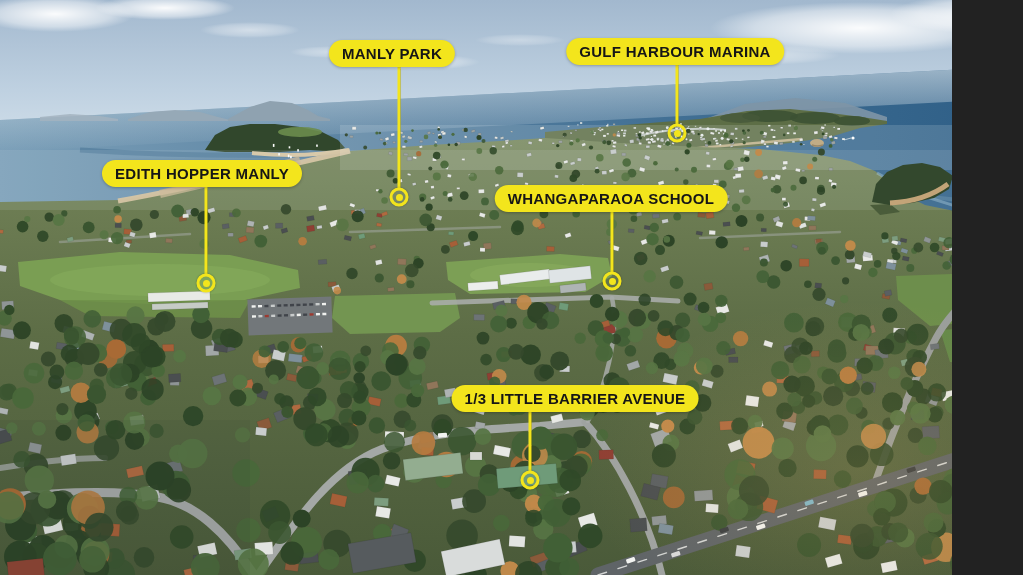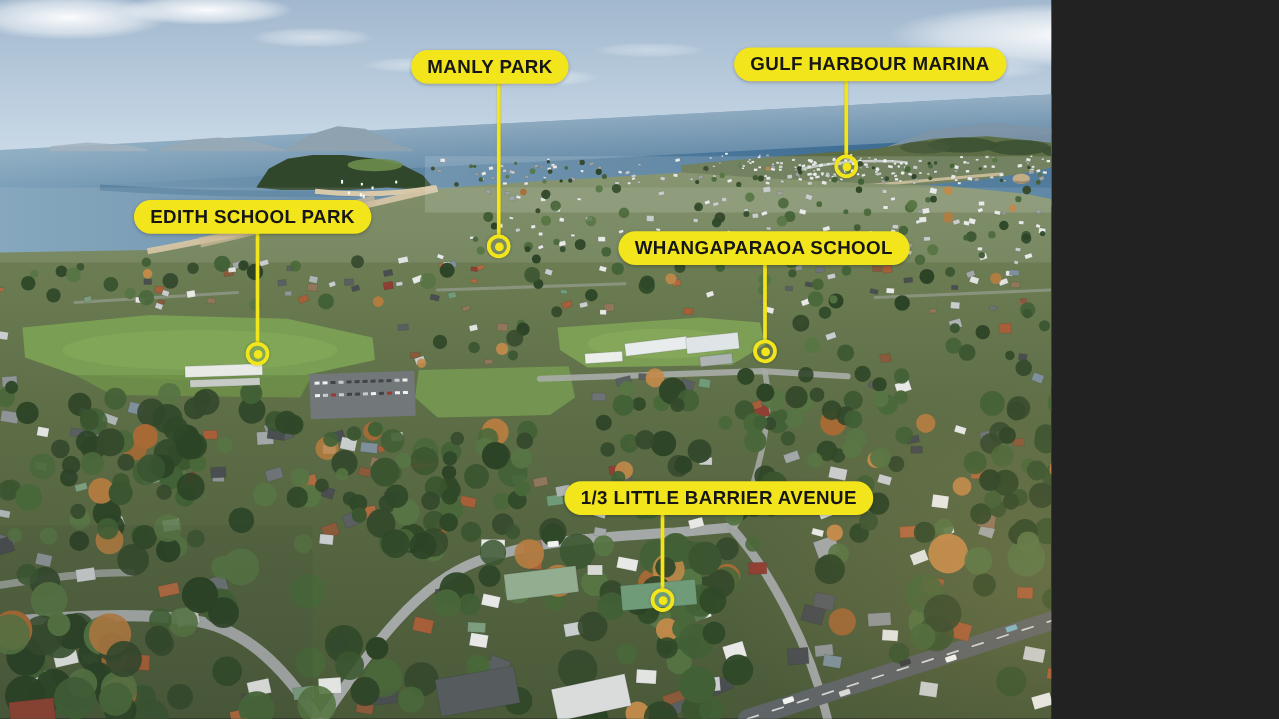--- a/index.html
+++ b/index.html
@@ -1,16 +1,16 @@
 <!DOCTYPE html>
 <html><head>
 <meta charset="utf-8">
 <style>
   html,body{margin:0;padding:0;background:#222;}
-  .stage{position:relative;width:841px;height:575px;overflow:hidden;
+  .stage{position:relative;width:952px;height:575px;overflow:hidden;
          font-family:"Liberation Sans",sans-serif;}
   .stage svg{position:absolute;left:0;top:0;}
   .marker{position:absolute;left:0;top:0;}
   .pill{position:absolute;transform:translateX(-50%);
         background:var(--yellow,#F3E51C);color:var(--ink,#161616);
         font-weight:700;font-size:15px;line-height:27px;letter-spacing:.3px;
         padding:0 13px;border-radius:15px;white-space:nowrap;
         box-shadow:0 1px 3px rgba(0,0,0,.25);}
   .stem{position:absolute;width:3px;background:var(--yellow,#F3E51C);
         transform:translateX(-50%);box-shadow:0 0 1px rgba(0,0,0,.25);}
@@ -1483,26 +1483,26 @@
 </svg>
 <div id="markers">
       <div class="marker">
         <div class="stem" style="left: 399px; top: 66px; height: 122px;"></div>
         <div class="pin" style="left: 399px; top: 197px;"></div>
         <div class="pill" style="left: 392px; top: 40px;">MANLY PARK</div>
       </div>
       <div class="marker">
         <div class="stem" style="left: 677px; top: 64px; height: 60px;"></div>
         <div class="pin" style="left: 677px; top: 133px;"></div>
-        <div class="pill" style="left: 696px; top: 38px;">GULF HARBOUR MARINA</div>
+        <div class="pill" style="left: 675px; top: 38px;">GULF HARBOUR MARINA</div>
       </div>
       <div class="marker">
         <div class="stem" style="left: 206px; top: 186px; height: 88px;"></div>
         <div class="pin" style="left: 206px; top: 283px;"></div>
-        <div class="pill" style="left: 202px; top: 160px;">EDITH SCHOOL PARK</div>
+        <div class="pill" style="left: 202px; top: 160px;">EDITH HOPPER MANLY</div>
       </div>
       <div class="marker">
         <div class="stem" style="left: 612px; top: 211px; height: 61px;"></div>
         <div class="pin" style="left: 612px; top: 281px;"></div>
         <div class="pill" style="left: 611px; top: 185px;">WHANGAPARAOA SCHOOL</div>
       </div>
       <div class="marker">
         <div class="stem" style="left: 530px; top: 411px; height: 60px;"></div>
         <div class="pin" style="left: 530px; top: 480px;"></div>
         <div class="pill" style="left: 531px; top: 385px; margin-left: 44px;">1/3 LITTLE BARRIER AVENUE</div>

